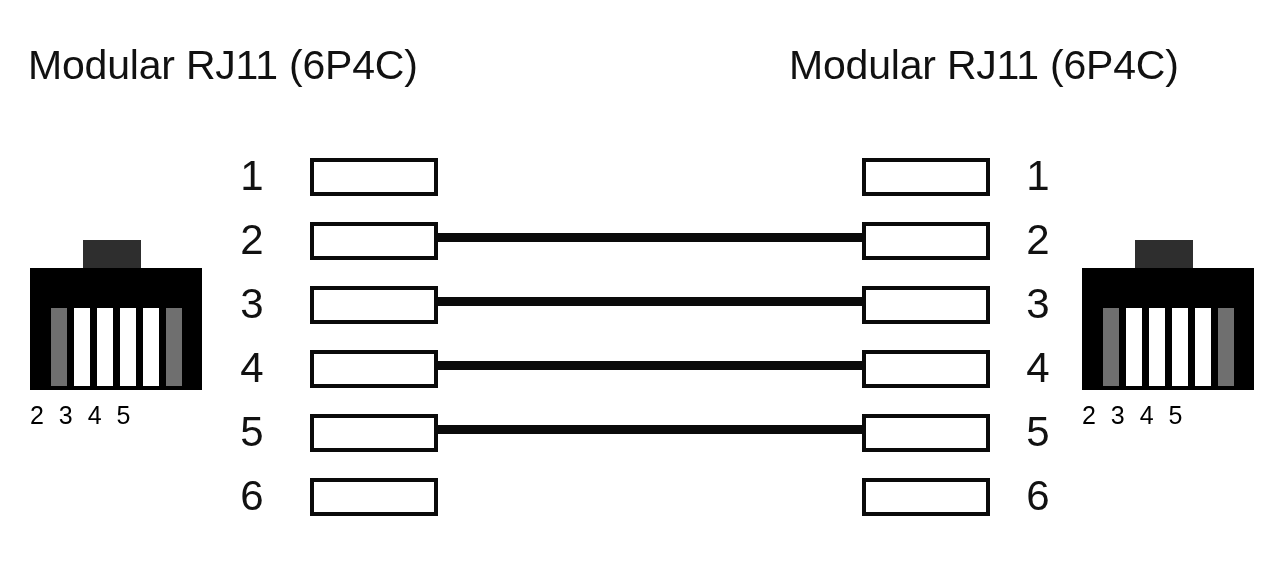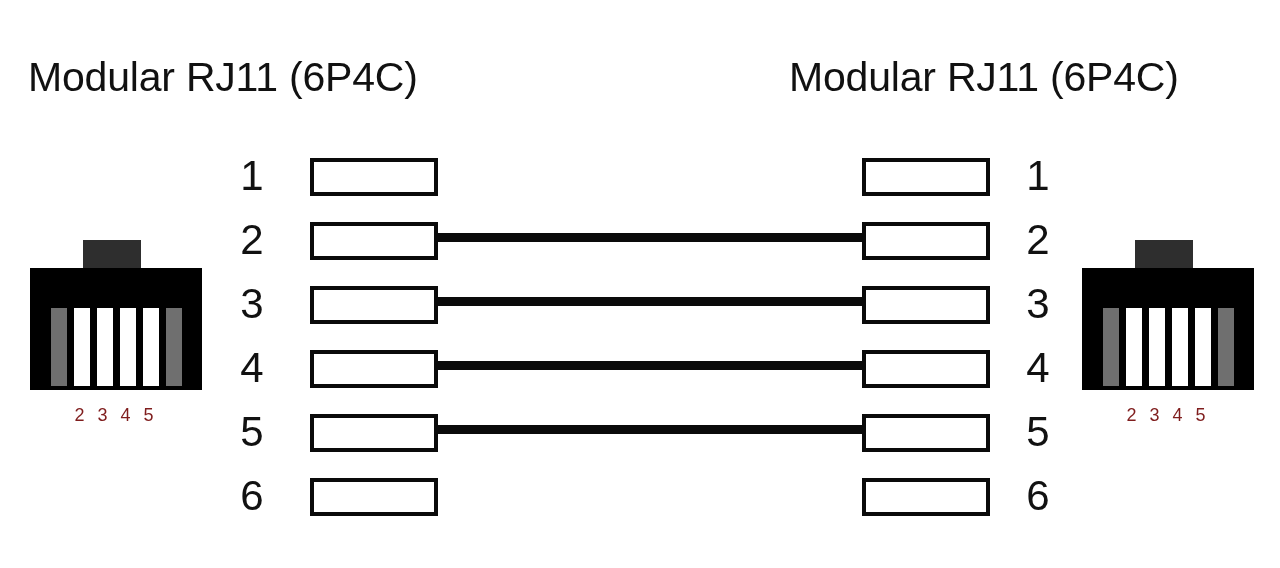--- a/index.html
+++ b/index.html
@@ -16,21 +16,21 @@
     position: relative;
     width: 1280px;
     height: 568px;
     background: #ffffff;
     overflow: hidden;
   }
 
   
   .title {
     position: absolute;
-    top: 52px;
+    top: 40px;
     font-size: 41px;
     line-height: 50px;
     letter-spacing: -0.2px;
     color: #111111;
     white-space: nowrap;
   }
   .title.left  { left: 28px; }
   .title.right { left: 789px; }
 
   
@@ -77,25 +77,24 @@
     height: 78px;
   }
   .slot.gray  { background: #6f6f6f; }
   .slot.white { background: #ffffff; }
 
   .jack-caption {
     position: absolute;
     top: 160px;
     left: 0;
     width: 172px;
-    text-align: center;
-    font-size: 18px;
+    font-size: 25px;
     line-height: 30px;
     letter-spacing: 4px;
-    color: #7f1d1d;
+    color: #000000;
     white-space: nowrap;
   }
 
   
   .pinrow {
     position: absolute;
     height: 38px;
   }
   .pin-num {
     position: absolute;

